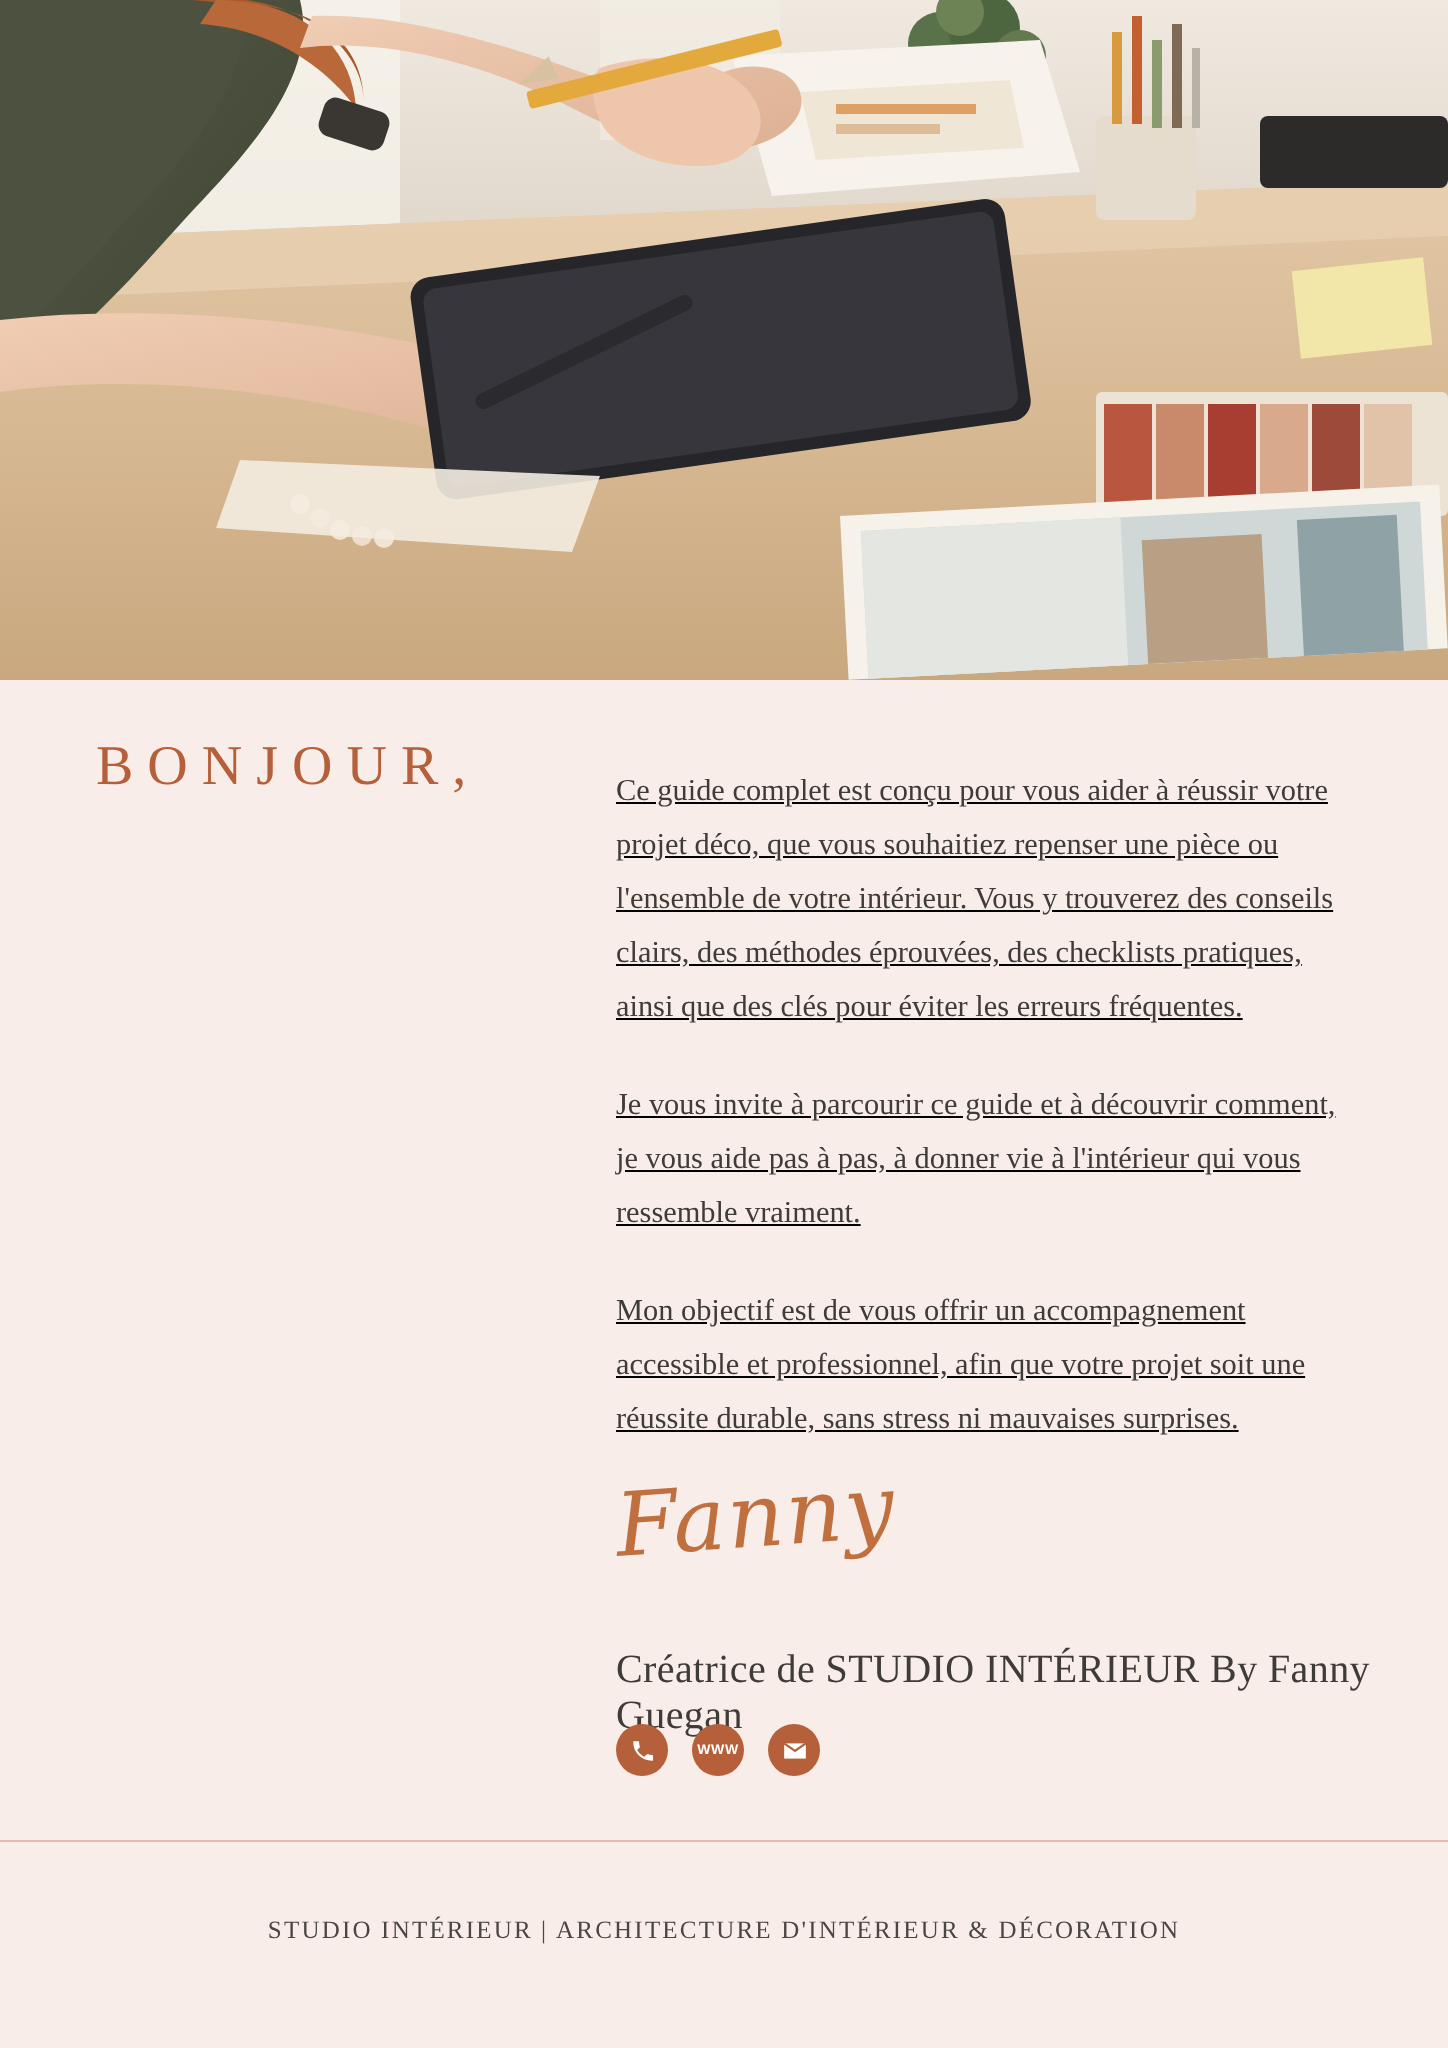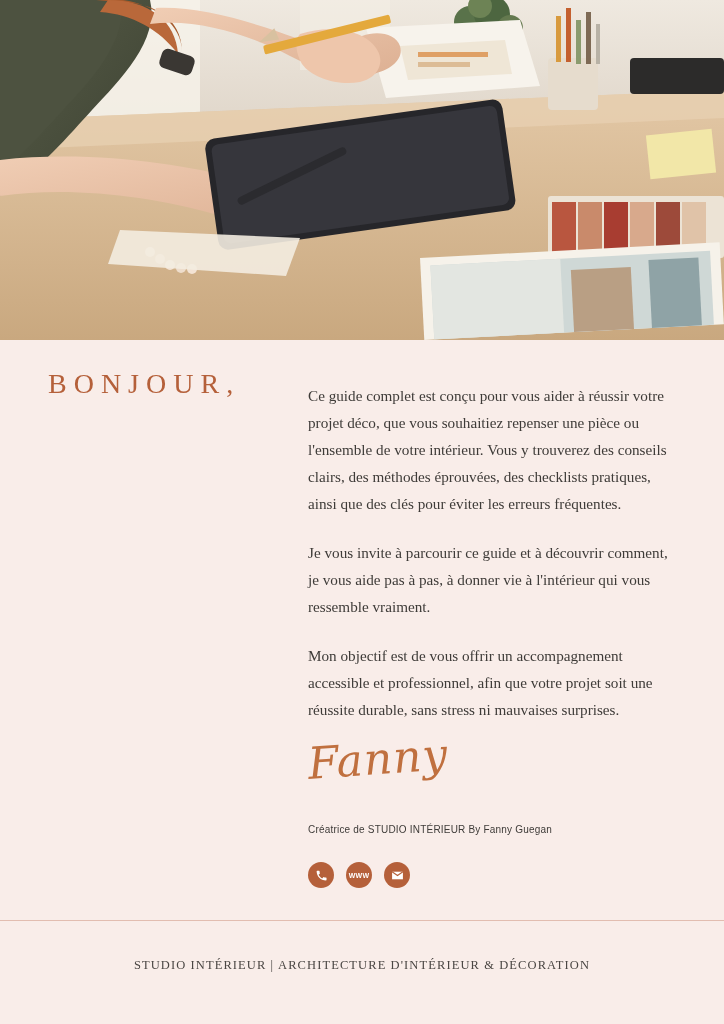--- a/index.html
+++ b/index.html
@@ -50,20 +50,21 @@
     font-size: 28px;
     letter-spacing: 7px;
     color: #b5603a;
     font-weight: 400;
   }
   .body-col {
     position: absolute;
     left: 308px;
     top: 42px;
     width: 372px;
+    text-decoration: underline;
   }
   .body-col p {
     margin: 0 0 22px 0;
     font-family: "Liberation Serif", serif;
     font-size: 15.2px;
     line-height: 27px;
     color: #3e3b38;
     text-align: left;
   }
   .signature {
@@ -75,22 +76,22 @@
     font-size: 44px;
     color: #c0703f;
     letter-spacing: 1px;
     transform: rotate(-4deg);
     transform-origin: left center;
   }
   .credit {
     position: absolute;
     left: 308px;
     top: 484px;
-    font-family: Liberation Sans, sans-serif;
-    font-size: 10px;
+    font-family: Liberation Serif, serif;
+    font-size: 20px;
     color: #3e3b38;
     letter-spacing: 0.2px;
   }
   .social {
     position: absolute;
     left: 308px;
     top: 522px;
     display: flex;
     gap: 12px;
   }

